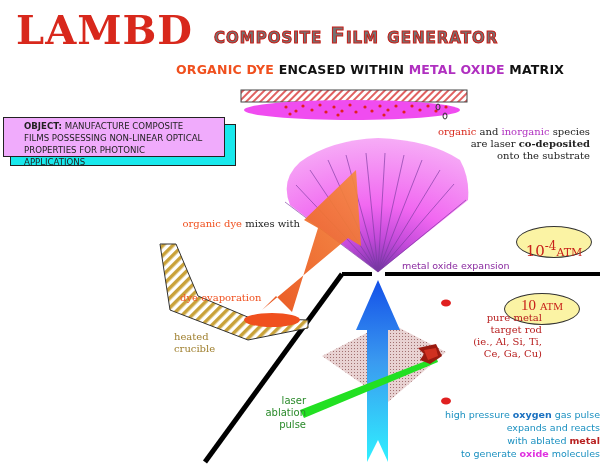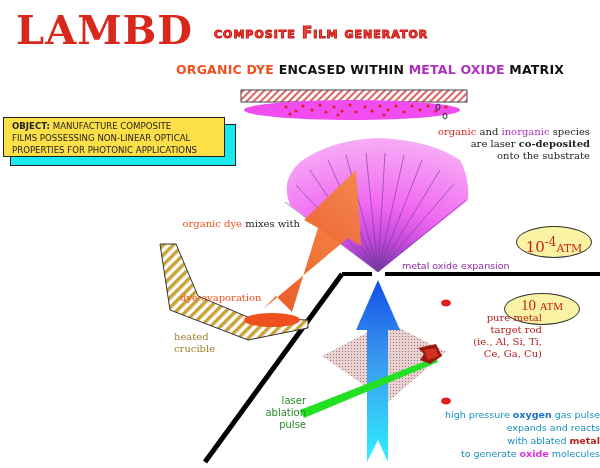--- a/index.html
+++ b/index.html
@@ -1,26 +1,26 @@
 <!DOCTYPE html>
 <html><head>
 <meta charset="utf-8">
 <style>
   html,body{margin:0;padding:0;background:#fff;}
   body{width:600px;height:468px;position:relative;overflow:hidden;font-family:"DejaVu Serif",serif;}
   .abs{position:absolute;}
   .logo{left:16px;top:6px;font-family:"DejaVu Serif",serif;font-weight:bold;font-size:40px;color:#d8281c;letter-spacing:1px;}
-  .subtitle{left:214px;top:24px;font-family:"DejaVu Sans",sans-serif;font-weight:bold;font-size:15px;color:#ef4444;letter-spacing:1px;font-variant:small-caps;
+  .subtitle{left:214px;top:24px;font-family:"DejaVu Sans",sans-serif;font-weight:bold;font-size:21px;color:#737373;letter-spacing:1px;font-variant:small-caps;
     -webkit-text-stroke:1px #c8201a;text-shadow:0 0 0 #c8201a;}
   .headline{left:176px;top:62px;font-family:"DejaVu Sans",sans-serif;font-weight:bold;font-size:12.5px;white-space:nowrap;letter-spacing:0.2px;}
   .c-orange{color:#f0501e;}
   .c-black{color:#111;}
   .c-purple{color:#b030c0;margin-top:44px;}
   .objbox-shadow{left:10px;top:124px;width:224px;height:40px;background:#19e8ec;border:1px solid #222;}
-  .objbox{left:3px;top:117px;width:222px;height:40px;background:#fde047;border:1px solid #222;font-family:"DejaVu Sans",sans-serif;font-size:8.6px;line-height:12px;padding:2px 8px;box-sizing:border-box;color:#222;}
+  .objbox{left:3px;top:117px;width:222px;height:40px;background:#f0abfc;border:1px solid #222;font-family:"DejaVu Sans",sans-serif;font-size:8.6px;line-height:12px;padding:2px 20px;box-sizing:border-box;color:#222;}
   .objbox b{font-weight:bold;}
   .note{font-size:10px;line-height:12px;text-align:right;}
   .sans{font-family:"DejaVu Sans",sans-serif;}
   .ellipse{border:1px solid #333;background:#fbf3a4;border-radius:50%;text-align:center;font-family:"DejaVu Serif",serif;color:#c8201a;font-size:15px;}
   svg{position:absolute;left:0;top:0;}
 </style>
 </head>
 <body>
 
 <svg width="600" height="468" viewBox="0 0 600 468">
@@ -149,21 +149,21 @@
 
 <div class="abs note" style="left:180px;top:260px;color:#f0501e;margin-top:32px;">dye evaporation</div>
 
 <div class="abs note" style="left:174px;top:331px;color:#a08030;text-align:left;">
   <div>heated</div>
   <div>crucible</div>
 </div>
 
 <div class="abs sans" style="left:402px;top:260px;font-size:9.5px;color:#8a2aa0;">metal oxide expansion</div>
 
-<div class="abs ellipse" style="left:516px;top:226px;width:74px;height:30px;line-height:30px;">
+<div class="abs ellipse" style="left:516px;top:226px;width:74px;height:30px;line-height:39px;">
   <span>10</span><sup style="font-size:12px;">-4</sup><span style="font-size:11px;">ATM</span>
 </div>
 <div class="abs ellipse" style="left:504px;top:293px;width:74px;height:30px;line-height:22px;font-family:Liberation Serif, serif;">
   <span>10</span> <span style="font-size:11px;">ATM</span>
 </div>
 
 <div class="abs note" style="left:452px;top:312px;width:90px;color:#b82020;">
   <div>pure metal</div>
   <div>target rod</div>
   <div>(ie., Al, Si, Ti,</div>

